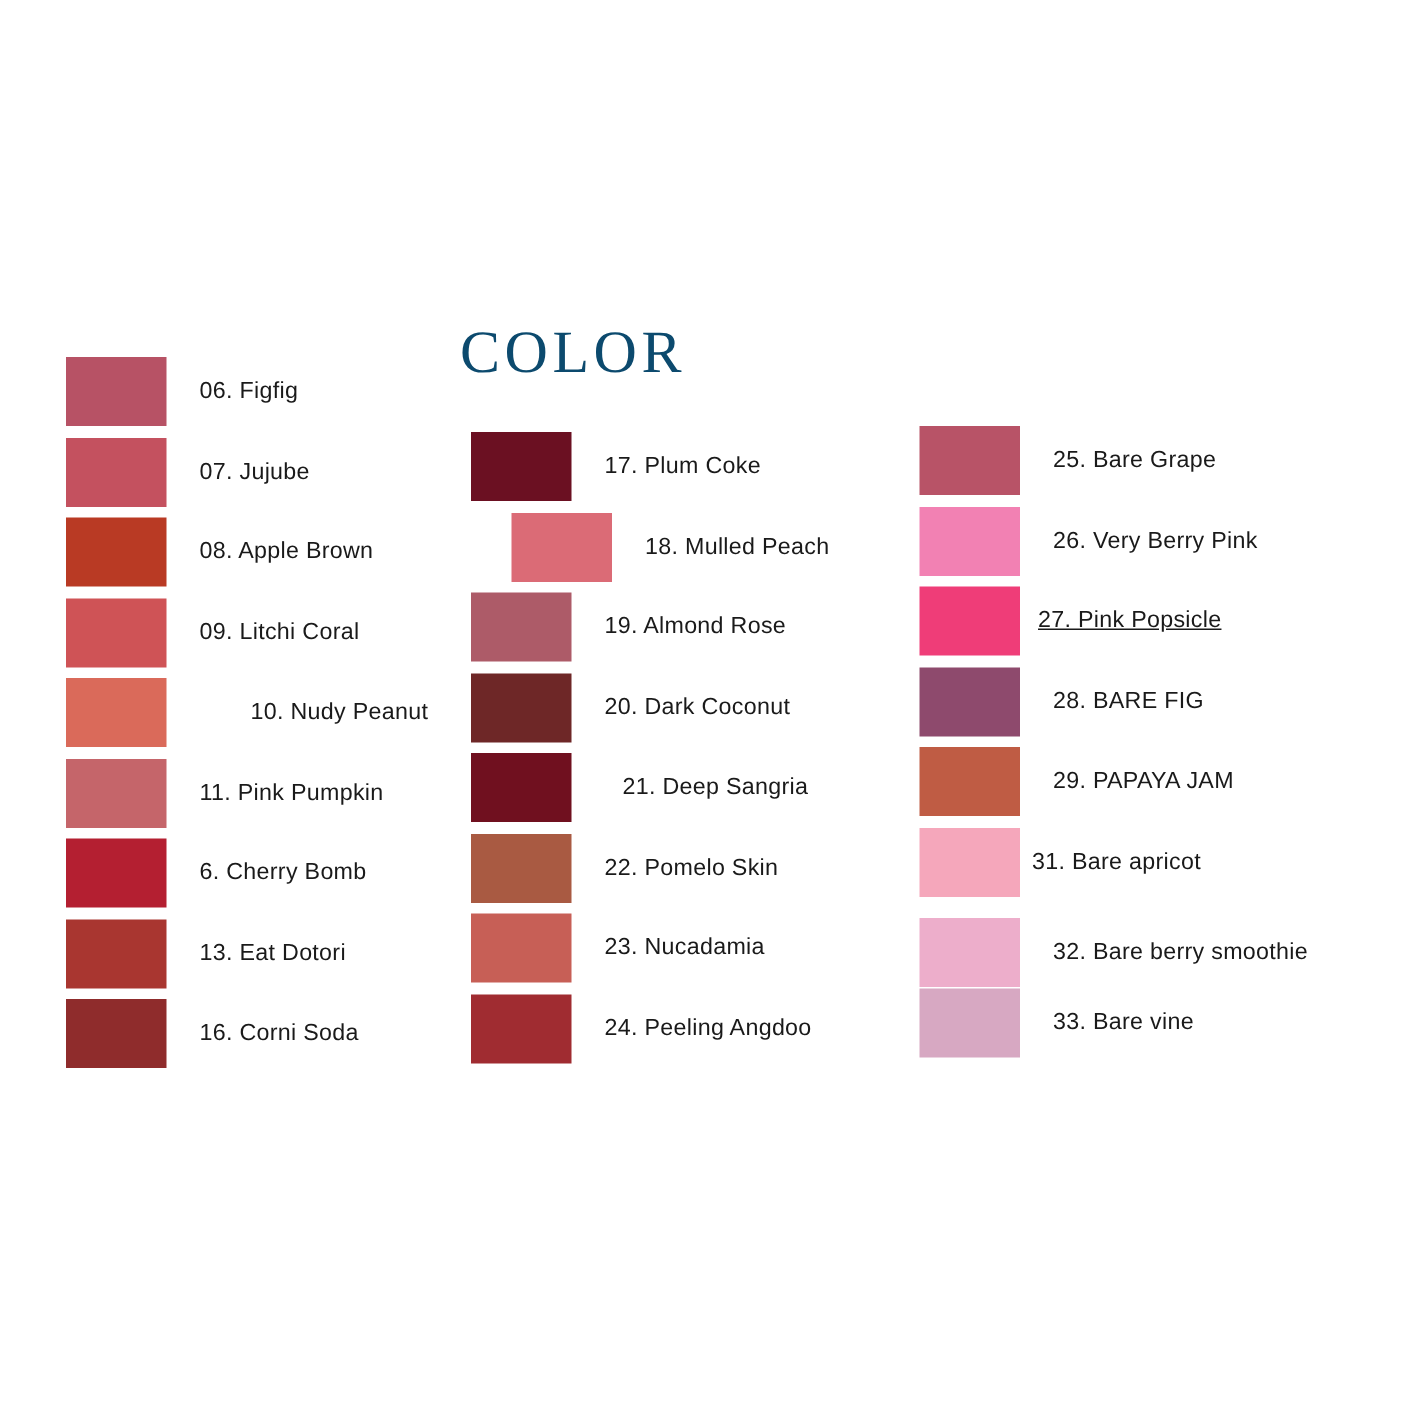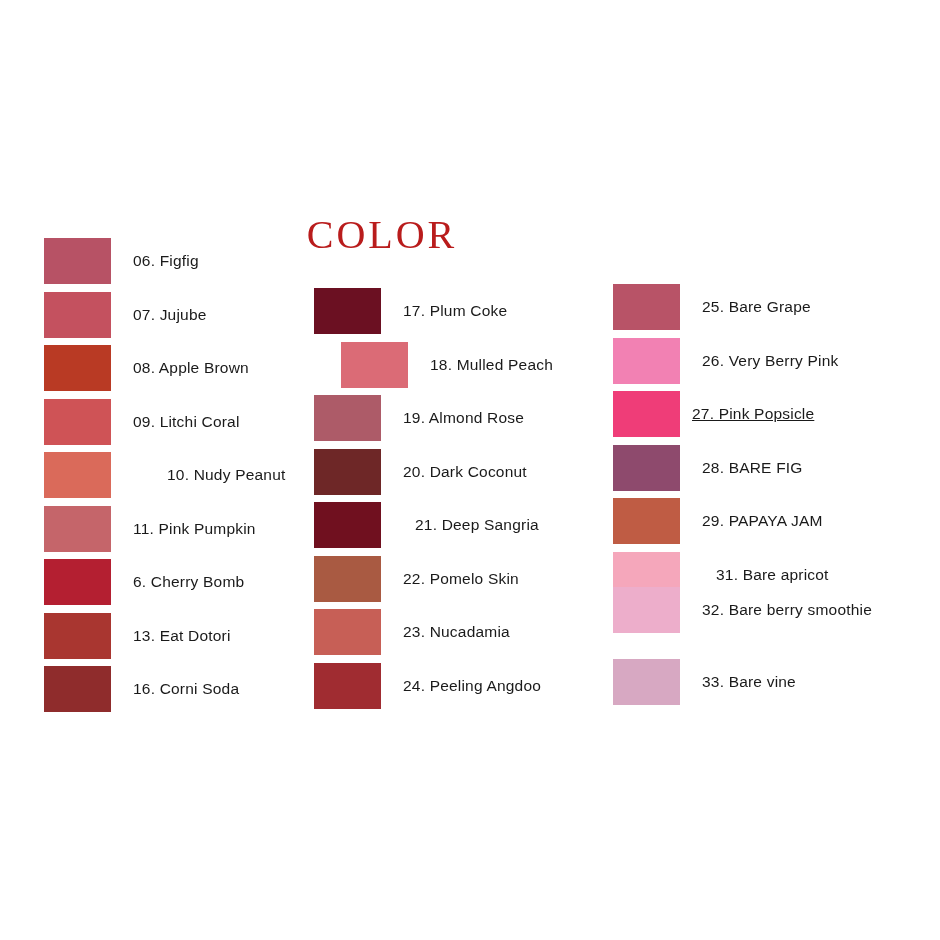--- a/index.html
+++ b/index.html
@@ -22,21 +22,21 @@
   #chart-title {
     position: absolute;
     left: 0;
     top: 212px;
     width: 764px;
     text-align: center;
     font-family: "Liberation Serif", serif;
     font-weight: 300;
     font-size: 40px;
     letter-spacing: 3px;
-    color: #b91c1c;
+    color: #0c4a6e;
     line-height: 46px;
   }
   .swatch-column {
     position: absolute;
     top: 0;
     left: 0;
   }
   .swatch-row {
     position: absolute;
     left: 0;
@@ -154,23 +154,23 @@
       <div class="swatch-row" style="top: 161px;">
         <div class="swatch-chip" title="28. BARE FIG" style="background: rgb(142, 74, 109); width: 67px; height: 46px;"></div>
         <div class="swatch-label" style="margin-left: 22px;">28. BARE FIG</div>
       </div>
       <div class="swatch-row" style="top: 214px;">
         <div class="swatch-chip" title="29. PAPAYA JAM" style="background: rgb(191, 92, 68); width: 67px; height: 46px;"></div>
         <div class="swatch-label" style="margin-left: 22px;">29. PAPAYA JAM</div>
       </div>
       <div class="swatch-row" style="top: 268px;">
         <div class="swatch-chip" title="31. Bare apricot" style="background: rgb(245, 167, 187); width: 67px; height: 46px;"></div>
-        <div class="swatch-label" style="margin-left: 36px;">31. Bare apricot</div>
+        <div class="swatch-label" style="margin-left: 8px;">31. Bare apricot</div>
       </div>
-      <div class="swatch-row" style="top: 303px;">
+      <div class="swatch-row" style="top: 328px;">
         <div class="swatch-chip" title="32. Bare berry smoothie" style="background: rgb(237, 174, 203); width: 67px; height: 46px;"></div>
         <div class="swatch-label" style="margin-left: 22px;">32. Bare berry smoothie</div>
       </div>
       <div class="swatch-row" style="top: 375px;">
         <div class="swatch-chip" title="33. Bare vine" style="background: rgb(215, 168, 194); width: 67px; height: 46px;"></div>
         <div class="swatch-label" style="margin-left: 22px;">33. Bare vine</div>
       </div>
     </div>
 
 </div>

